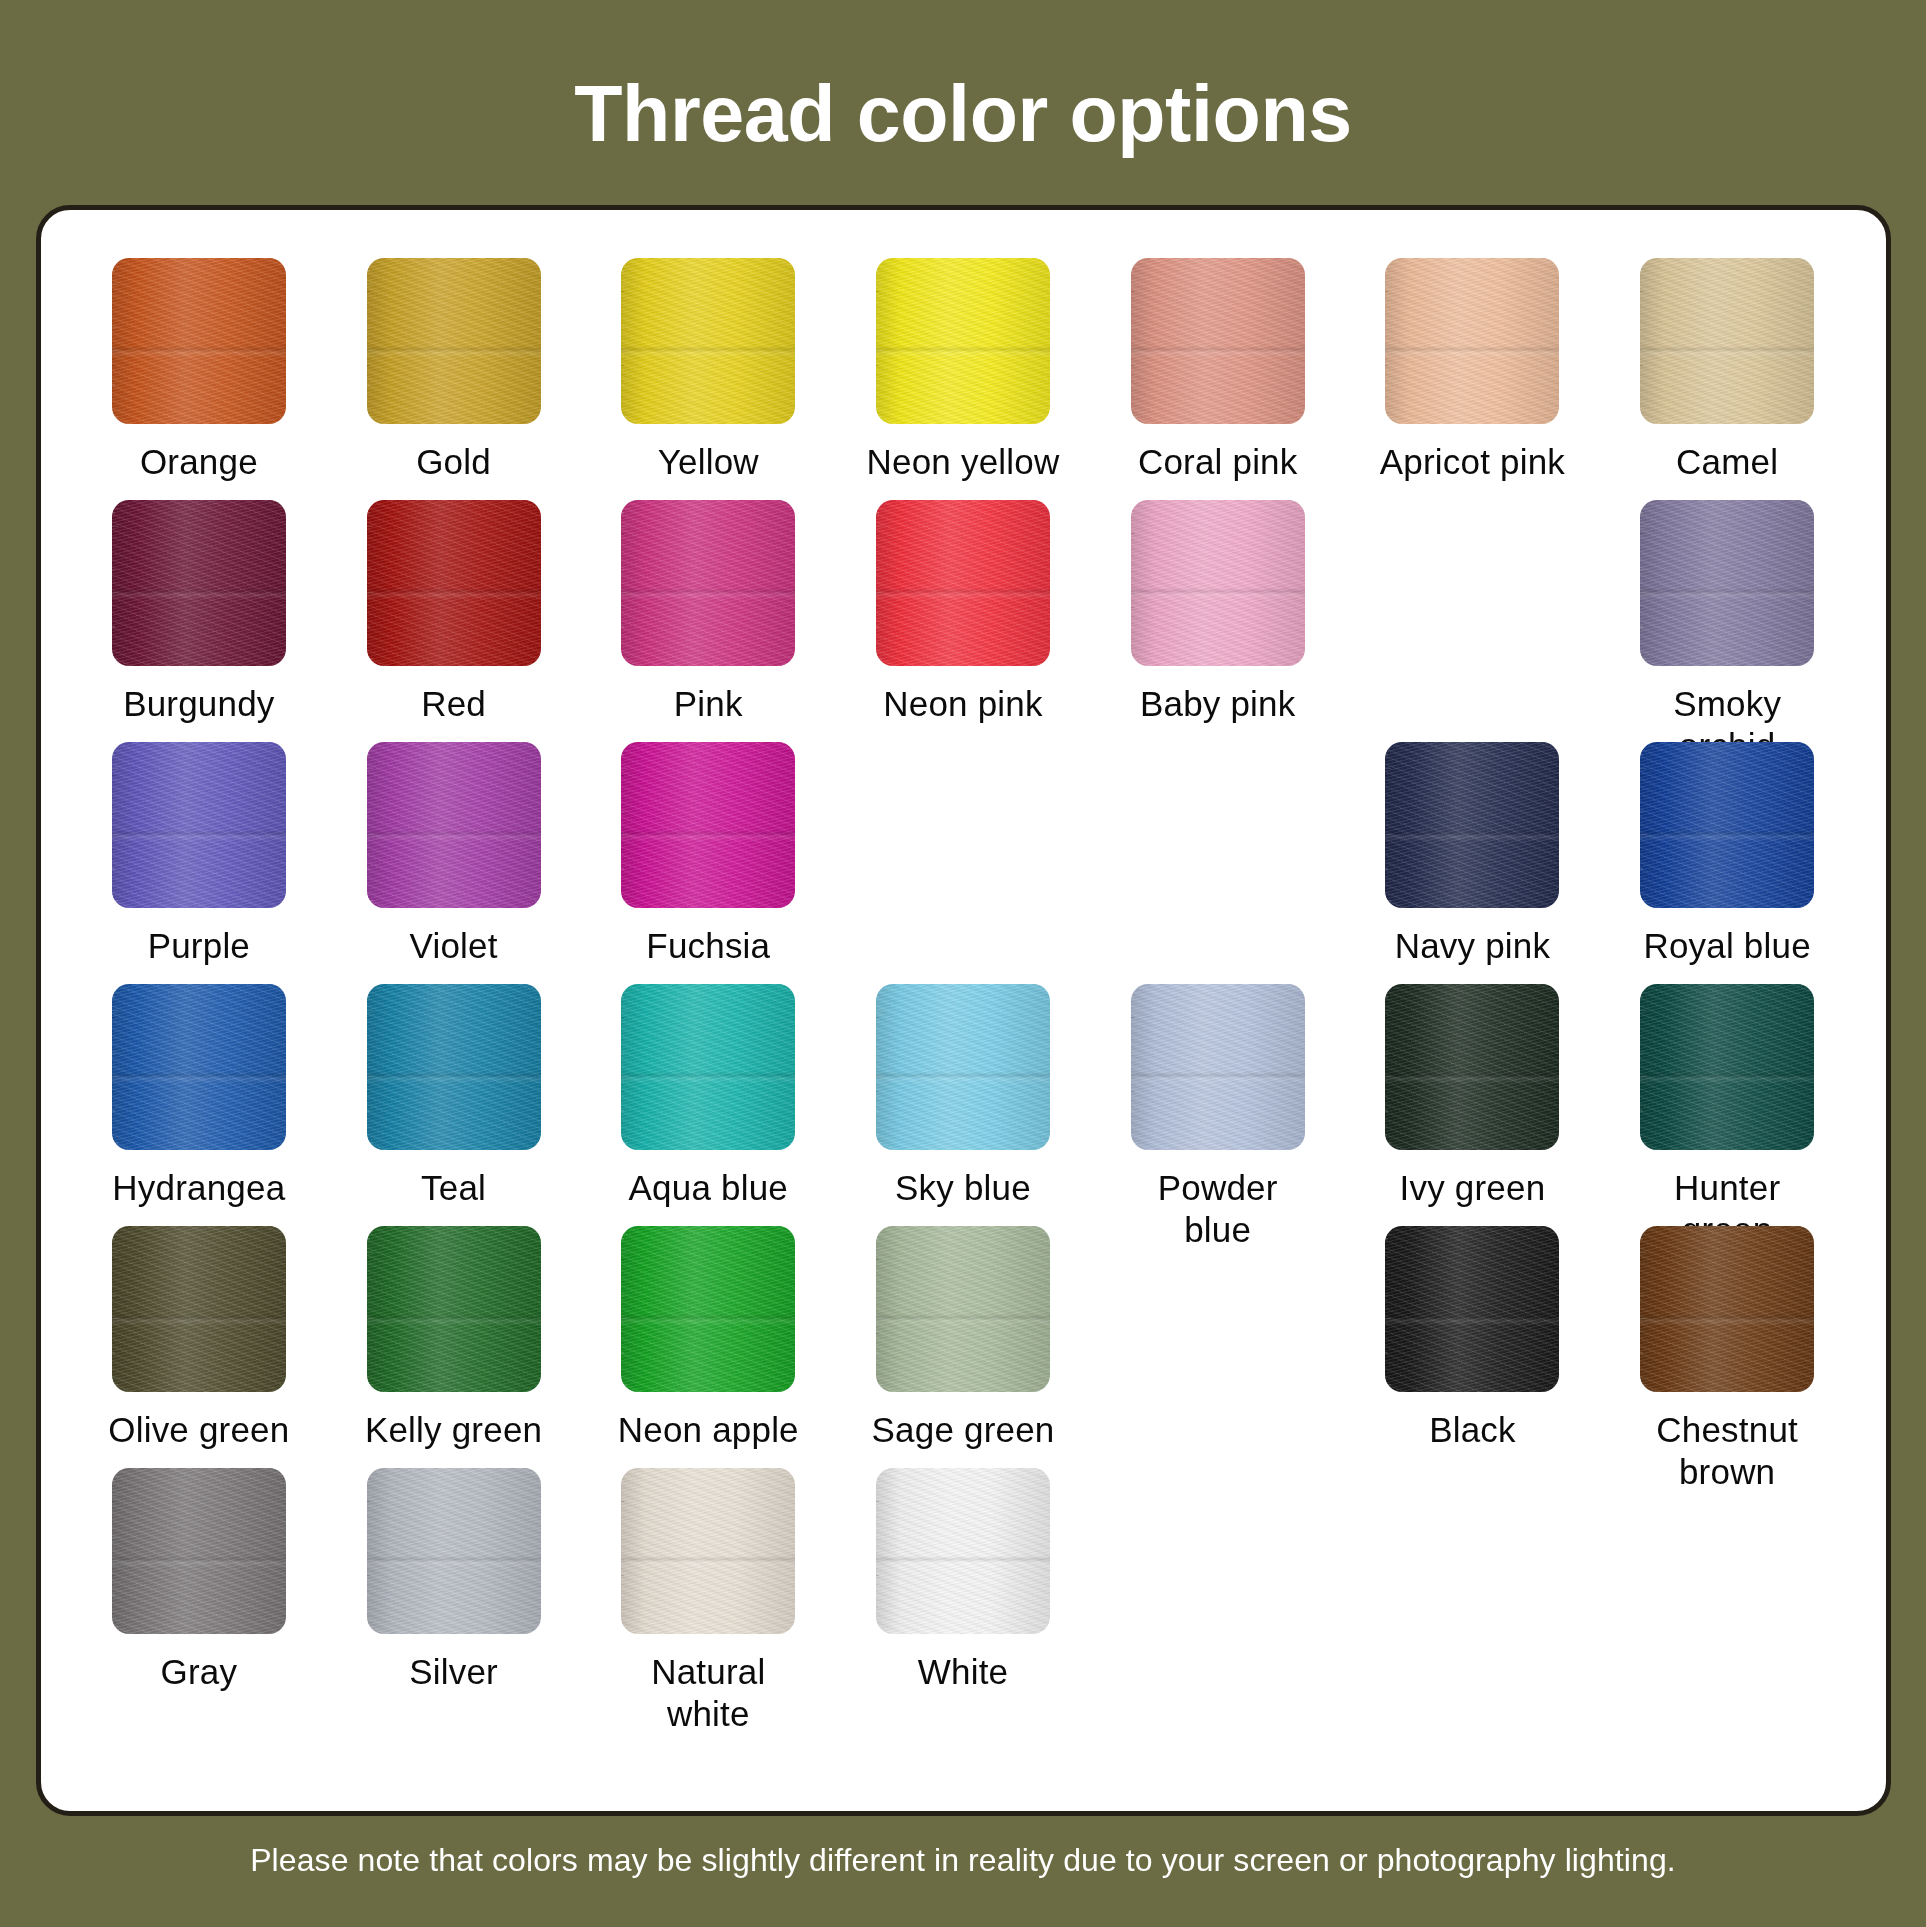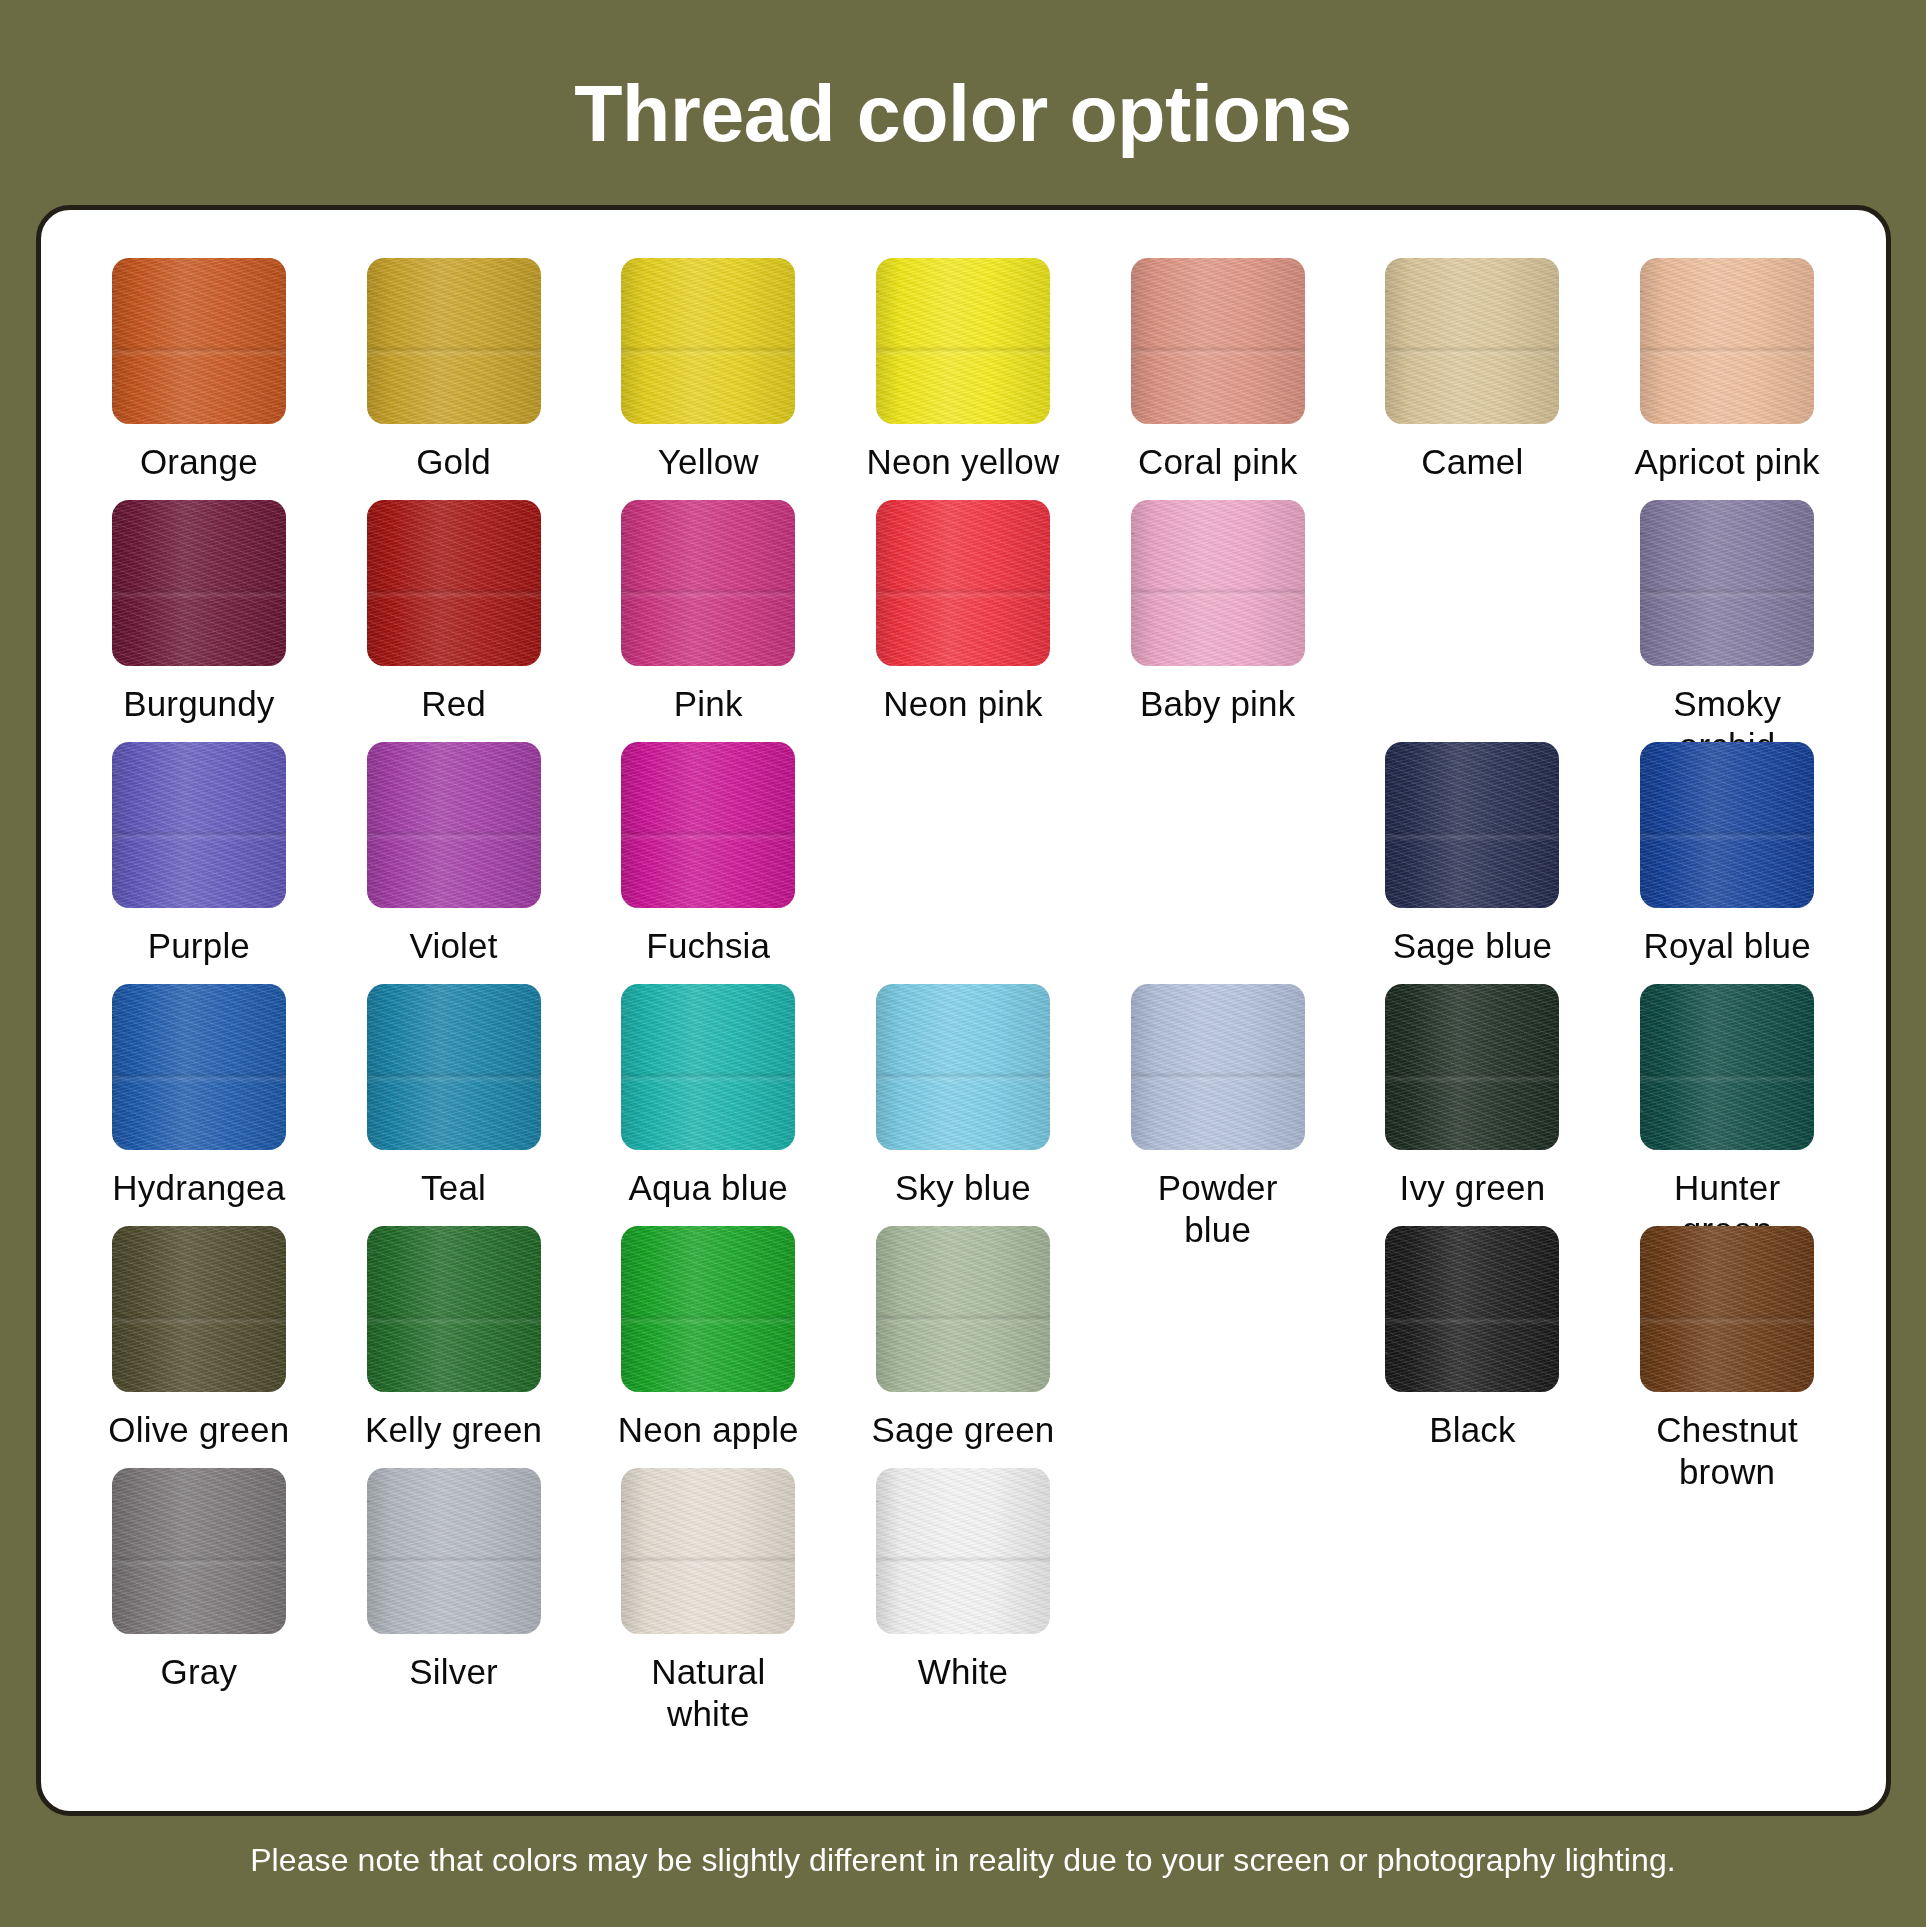--- a/index.html
+++ b/index.html
@@ -201,39 +201,39 @@
             <div class="wind1"></div>
             <div class="wind2"></div>
             <div class="wind3"></div>
             <div class="band"></div>
             <div class="sheen"></div>
           </div>
           <div class="swatch-label">Coral pink</div>
         </div>
         <div class="swatch-cell">
           <div class="spool">
+            <div class="base" style="background: rgb(239, 189, 155);"></div>
+            <div class="wind1"></div>
+            <div class="wind2"></div>
+            <div class="wind3"></div>
+            <div class="band"></div>
+            <div class="sheen"></div>
+          </div>
+          <div class="swatch-label">Apricot pink</div>
+        </div>
+        <div class="swatch-cell">
+          <div class="spool">
             <div class="base" style="background: rgb(220, 199, 154);"></div>
             <div class="wind1"></div>
             <div class="wind2"></div>
             <div class="wind3"></div>
             <div class="band"></div>
             <div class="sheen"></div>
           </div>
           <div class="swatch-label">Camel</div>
-        </div>
-        <div class="swatch-cell">
-          <div class="spool">
-            <div class="base" style="background: rgb(239, 189, 155);"></div>
-            <div class="wind1"></div>
-            <div class="wind2"></div>
-            <div class="wind3"></div>
-            <div class="band"></div>
-            <div class="sheen"></div>
-          </div>
-          <div class="swatch-label">Apricot pink</div>
         </div>
         <div class="swatch-cell">
           <div class="spool">
             <div class="base" style="background: rgb(108, 21, 53);"></div>
             <div class="wind1"></div>
             <div class="wind2"></div>
             <div class="wind3"></div>
             <div class="band"></div>
             <div class="sheen"></div>
           </div>
@@ -332,21 +332,21 @@
         <div class="swatch-cell empty"></div>
         <div class="swatch-cell">
           <div class="spool">
             <div class="base" style="background: rgb(35, 43, 78);"></div>
             <div class="wind1"></div>
             <div class="wind2"></div>
             <div class="wind3"></div>
             <div class="band"></div>
             <div class="sheen"></div>
           </div>
-          <div class="swatch-label">Sage blue</div>
+          <div class="swatch-label">Navy pink</div>
         </div>
         <div class="swatch-cell">
           <div class="spool">
             <div class="base" style="background: rgb(18, 64, 155);"></div>
             <div class="wind1"></div>
             <div class="wind2"></div>
             <div class="wind3"></div>
             <div class="band"></div>
             <div class="sheen"></div>
           </div>

